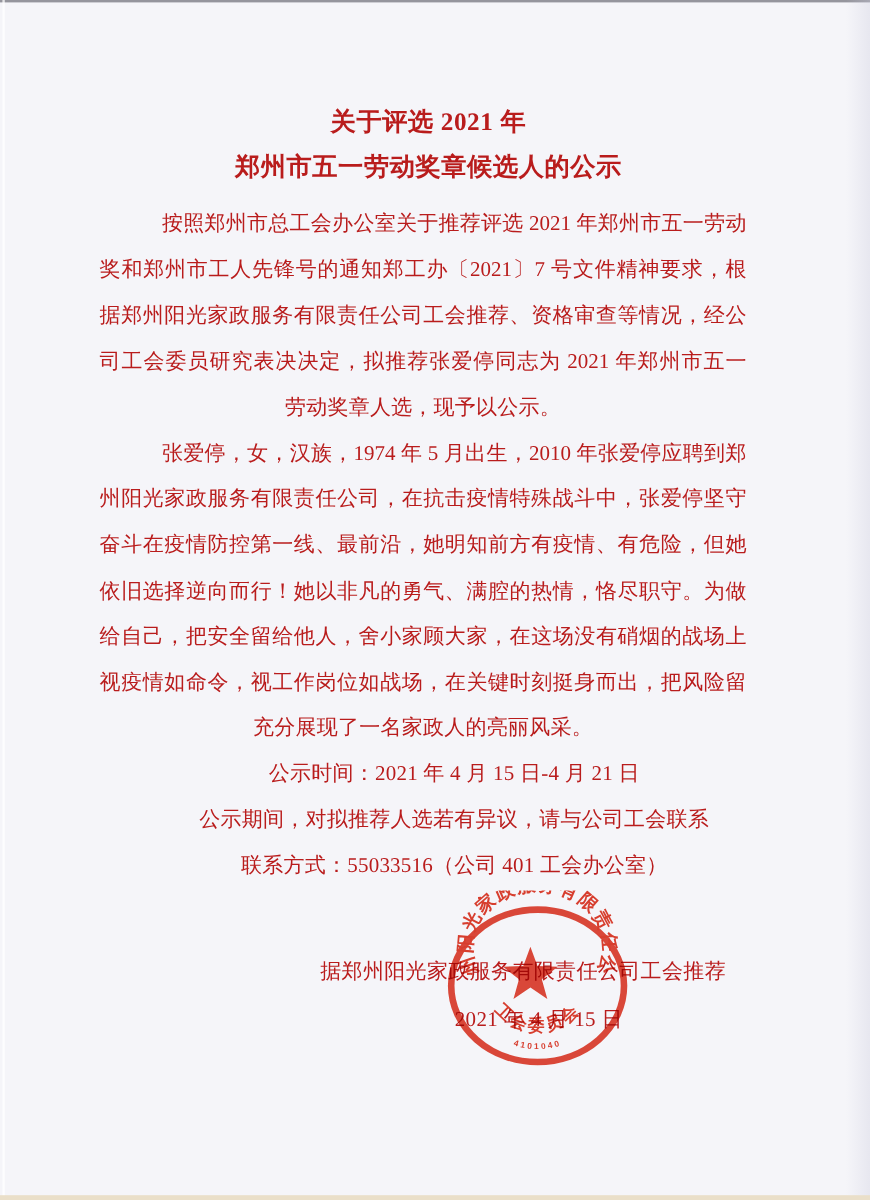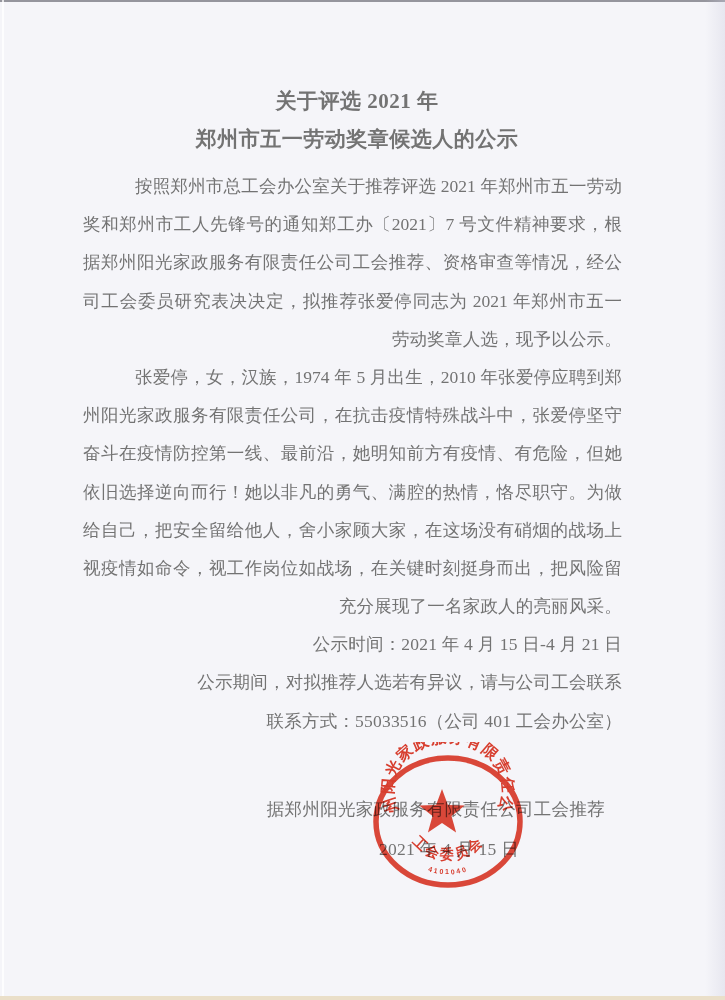--- a/index.html
+++ b/index.html
@@ -1,37 +1,37 @@
 <!DOCTYPE html>
 <html><head>
 <meta charset="utf-8">
 <style>
   html,body{margin:0;padding:0;background:#e9e9ee;}
   .page{
     position:relative;width:725px;height:1000px;overflow:hidden;
     background:#f5f5f9;
     font-family:"Liberation Serif","DejaVu Serif",serif;
-    color:#737373;
+    color:#b91c1c;
   }
   
   .edge-top{position:absolute;top:0;left:0;width:100%;height:2px;background:rgba(70,70,82,.55);}
   .edge-bottom{position:absolute;bottom:0;left:0;width:100%;height:4px;background:#eadfc9;}
   .edge-left{position:absolute;top:0;left:2px;width:2px;height:100%;background:rgba(255,255,255,.75);}
   .edge-right{position:absolute;top:0;right:0;width:20px;height:100%;
     background:linear-gradient(to right,rgba(205,205,222,0),rgba(205,205,222,.35));}
   .title{
     position:absolute;left:8px;width:698px;text-align:center;
     font-size:21px;font-weight:700;letter-spacing:.5px;height:34px;line-height:34px;
   }
   .title1{top:84px;}
   .title2{top:122px;}
   .body-lines{position:absolute;top:167px;left:83px;width:539px;}
   .line{
     height:38.2px;line-height:38.2px;font-size:17.5px;
-    text-align:right;letter-spacing:.2px;white-space:nowrap;
+    text-align:center;letter-spacing:.2px;white-space:nowrap;
   }
   .line.justify{white-space:normal;text-align:justify;text-align-last:justify;letter-spacing:0;}
   .line.indent{padding-left:52px;font-family:Liberation Serif, serif;}
   .signature-line{
     position:absolute;top:796px;right:120px;height:26px;line-height:26px;
     font-size:17.5px;letter-spacing:.3px;
   }
   .date-line{
     position:absolute;top:836px;left:309px;width:280px;height:26px;line-height:26px;
     font-size:17.5px;text-align:center;letter-spacing:.3px;

